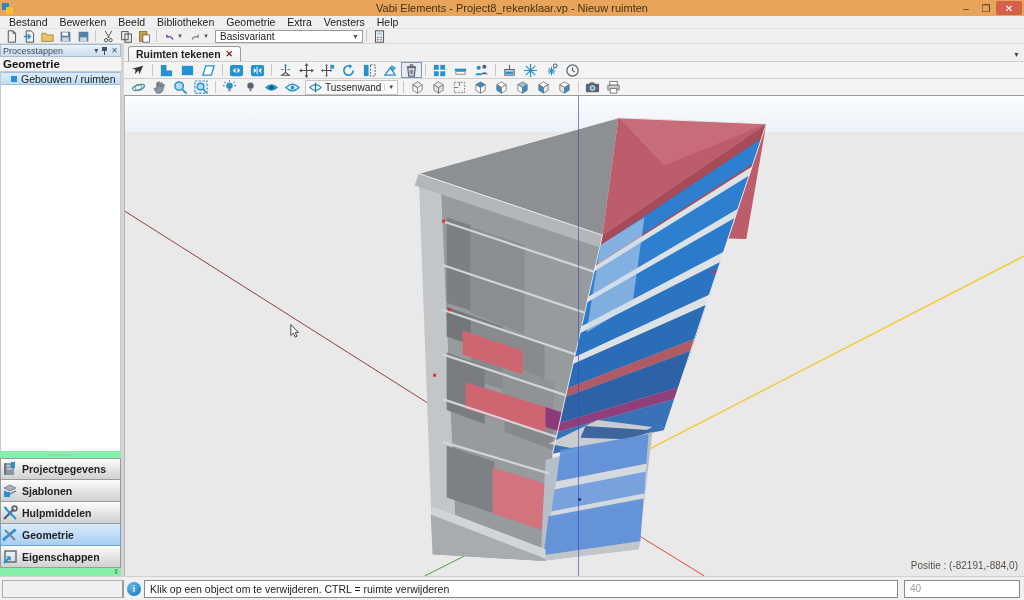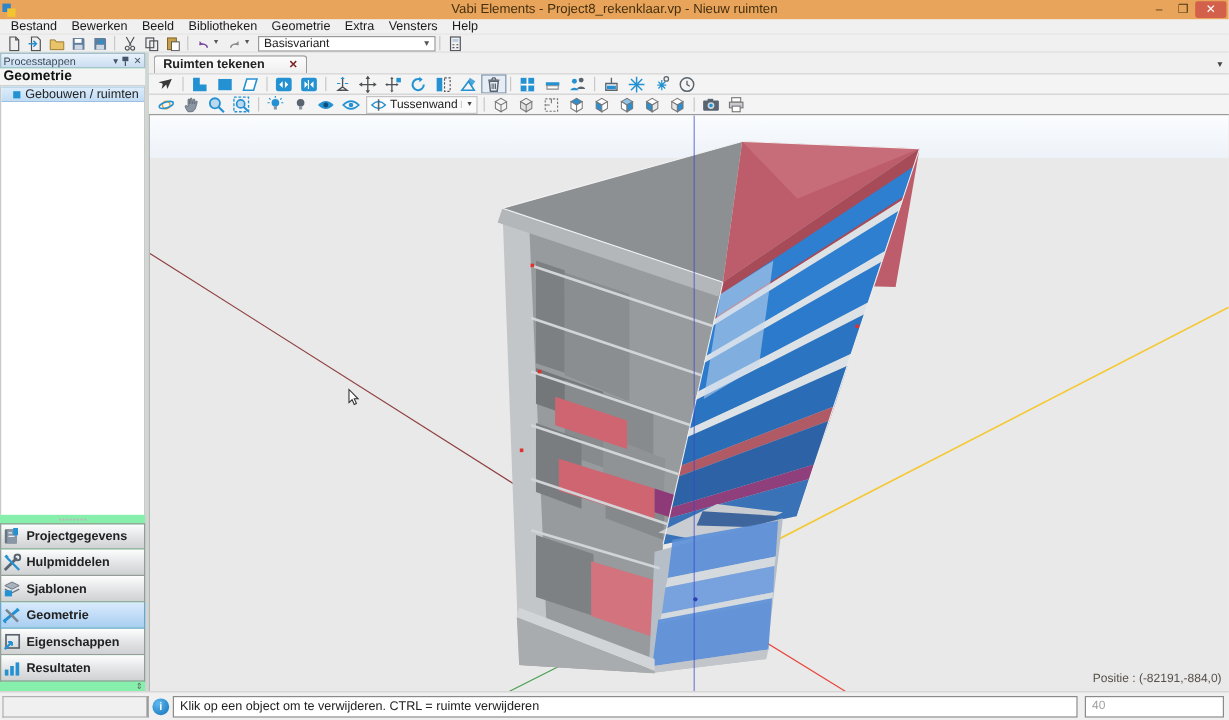--- a/index.html
+++ b/index.html
@@ -35,21 +35,21 @@
   .grip i{width:2px;height:2px;background:#b9b9b9;border-radius:50%;}
   .navstack{display:flex;flex-direction:column;}
   .nav-btn{height:22px;border:1px solid #9a9a9a;border-top:none;background:linear-gradient(#fdfdfd,#dfe1e3 60%,#cfd1d3);display:flex;align-items:center;gap:4px;padding-left:1px;font-weight:bold;font-size:10.5px;color:#222;}
   .nav-btn:first-child{border-top:1px solid #9a9a9a;}
   .nav-btn.active{background:linear-gradient(#d9ebfc,#a9cef1);border-color:#6da2d4;}
   .nav-btn svg{width:16px;height:16px;flex:none;}
   .panel-foot{height:8px;display:flex;justify-content:flex-end;align-items:center;padding-right:2px;font-size:7px;color:#666;}
   
   .main{flex:1;display:flex;flex-direction:column;min-width:0;background:#f4f4f4;}
   .tabstrip{height:17px;display:flex;align-items:flex-end;background:#f0f0f0;position:relative;padding-left:4px;}
-  .tab{height:15px;background:linear-gradient(#fdfdfd,#efefef);border:1px solid #9a9a9a;border-bottom:none;border-radius:3px 3px 0 0;display:flex;align-items:center;gap:20px;padding:0 7px;font-size:10.5px;font-weight:bold;color:#222;}
+  .tab{height:15px;background:linear-gradient(#fdfdfd,#efefef);border:1px solid #9a9a9a;border-bottom:none;border-radius:3px 3px 0 0;display:flex;align-items:center;gap:5px;padding:0 7px;font-size:10.5px;font-weight:bold;color:#222;}
   .tab .x{color:#7a2020;font-size:9px;font-weight:bold;}
   .tab-dd{position:absolute;right:4px;bottom:3px;font-size:7px;color:#444;}
   .drawbar{height:17px;background:#f4f4f4;display:flex;align-items:center;padding-left:4px;border-top:1px solid #cfcfcf;}
   .drawbar .tb{width:21px;height:16px;}
   .drawbar .tb svg{width:15px;height:15px;}
   .tb.selected{border:1px solid #7e96ad;background:#e7edf4;}
   .wallcombo{display:flex;align-items:center;gap:3px;height:15px;border:1px solid #c4c4c4;background:#fbfbfb;padding:0 3px;font-size:10px;color:#222;margin:0 2px;}
   .wallcombo .arrow{font-size:6px;color:#444;border-left:1px solid #cfcfcf;padding-left:3px;}
   .viewport{flex:1;position:relative;border-top:1px solid #9a9a9a;border-left:1px solid #b5b5b5;background:#e9e9e9;overflow:hidden;}
   .viewport svg.scene{position:absolute;inset:0;width:100%;height:100%;}
@@ -207,58 +207,50 @@
         <svg viewBox="0 0 16 16">
             <rect x="2" y="2" width="10" height="12" fill="#6a7684" rx="1"></rect>
             <rect x="4" y="2" width="8" height="12" fill="#8a98a6"></rect>
             <rect x="9" y="1" width="4" height="6" fill="#2492d2"></rect>
             <path d="M5 5h3M5 8h5" stroke="#e8eef4" stroke-width="1"></path>
           </svg>
         <span>Projectgegevens</span>
       </div>
       <div class="nav-btn">
         <svg viewBox="0 0 16 16">
+            <path d="M2 5l6-3 6 3-6 3z" fill="#a8b2bc" stroke="#6a7480" stroke-width="0.8"></path>
+            <path d="M2 8l6 3 6-3" fill="none" stroke="#6a7480" stroke-width="1.2"></path>
+            <rect x="2" y="9" width="6" height="5" fill="#2492d2"></rect>
+          </svg>
+        <span>Sjablonen</span>
+      </div>
+      <div class="nav-btn">
+        <svg viewBox="0 0 16 16">
             <path d="M2 14L12 4" stroke="#5a6470" stroke-width="2.4"></path>
             <circle cx="12.5" cy="3.5" r="2.4" fill="none" stroke="#5a6470" stroke-width="1.6"></circle>
             <path d="M14 14L4 4" stroke="#2492d2" stroke-width="2"></path>
             <path d="M2.5 2l2 2" stroke="#2492d2" stroke-width="2.4"></path>
           </svg>
         <span>Hulpmiddelen</span>
-      </div>
-      <div class="nav-btn">
-        <svg viewBox="0 0 16 16">
-            <path d="M2 5l6-3 6 3-6 3z" fill="#a8b2bc" stroke="#6a7480" stroke-width="0.8"></path>
-            <path d="M2 8l6 3 6-3" fill="none" stroke="#6a7480" stroke-width="1.2"></path>
-            <rect x="2" y="9" width="6" height="5" fill="#2492d2"></rect>
-          </svg>
-        <span>Sjablonen</span>
       </div>
       <div class="nav-btn active">
         <svg viewBox="0 0 16 16">
             <path d="M1 13L13 3" stroke="#2492d2" stroke-width="2.6"></path>
             <path d="M3 3l10 10" stroke="#7a848e" stroke-width="2"></path>
             <path d="M12 2l2 2M1 12l2 2" stroke="#2492d2" stroke-width="1.4"></path>
           </svg>
         <span>Geometrie</span>
       </div>
       <div class="nav-btn">
         <svg viewBox="0 0 16 16">
             <rect x="3" y="2" width="11" height="11" fill="none" stroke="#5a6470" stroke-width="1.4"></rect>
             <path d="M2 14l6-6" stroke="#2492d2" stroke-width="2"></path>
             <path d="M8 8H4.8M8 8v3.2" stroke="#2492d2" stroke-width="1.6"></path>
           </svg>
         <span>Eigenschappen</span>
-      </div>
-      <div class="nav-btn">
-        <svg viewBox="0 0 16 16">
-            <rect x="2" y="9" width="3" height="5" fill="#2492d2"></rect>
-            <rect x="6.5" y="6" width="3" height="8" fill="#2492d2"></rect>
-            <rect x="11" y="3" width="3" height="11" fill="#2492d2"></rect>
-          </svg>
-        <span>Resultaten</span>
       </div>
     </div>
     <div class="panel-foot">
         <span>⇕</span>
       </div>
   </div>
 
   <div class="main">
     <div class="tabstrip">
       <div class="tab">

